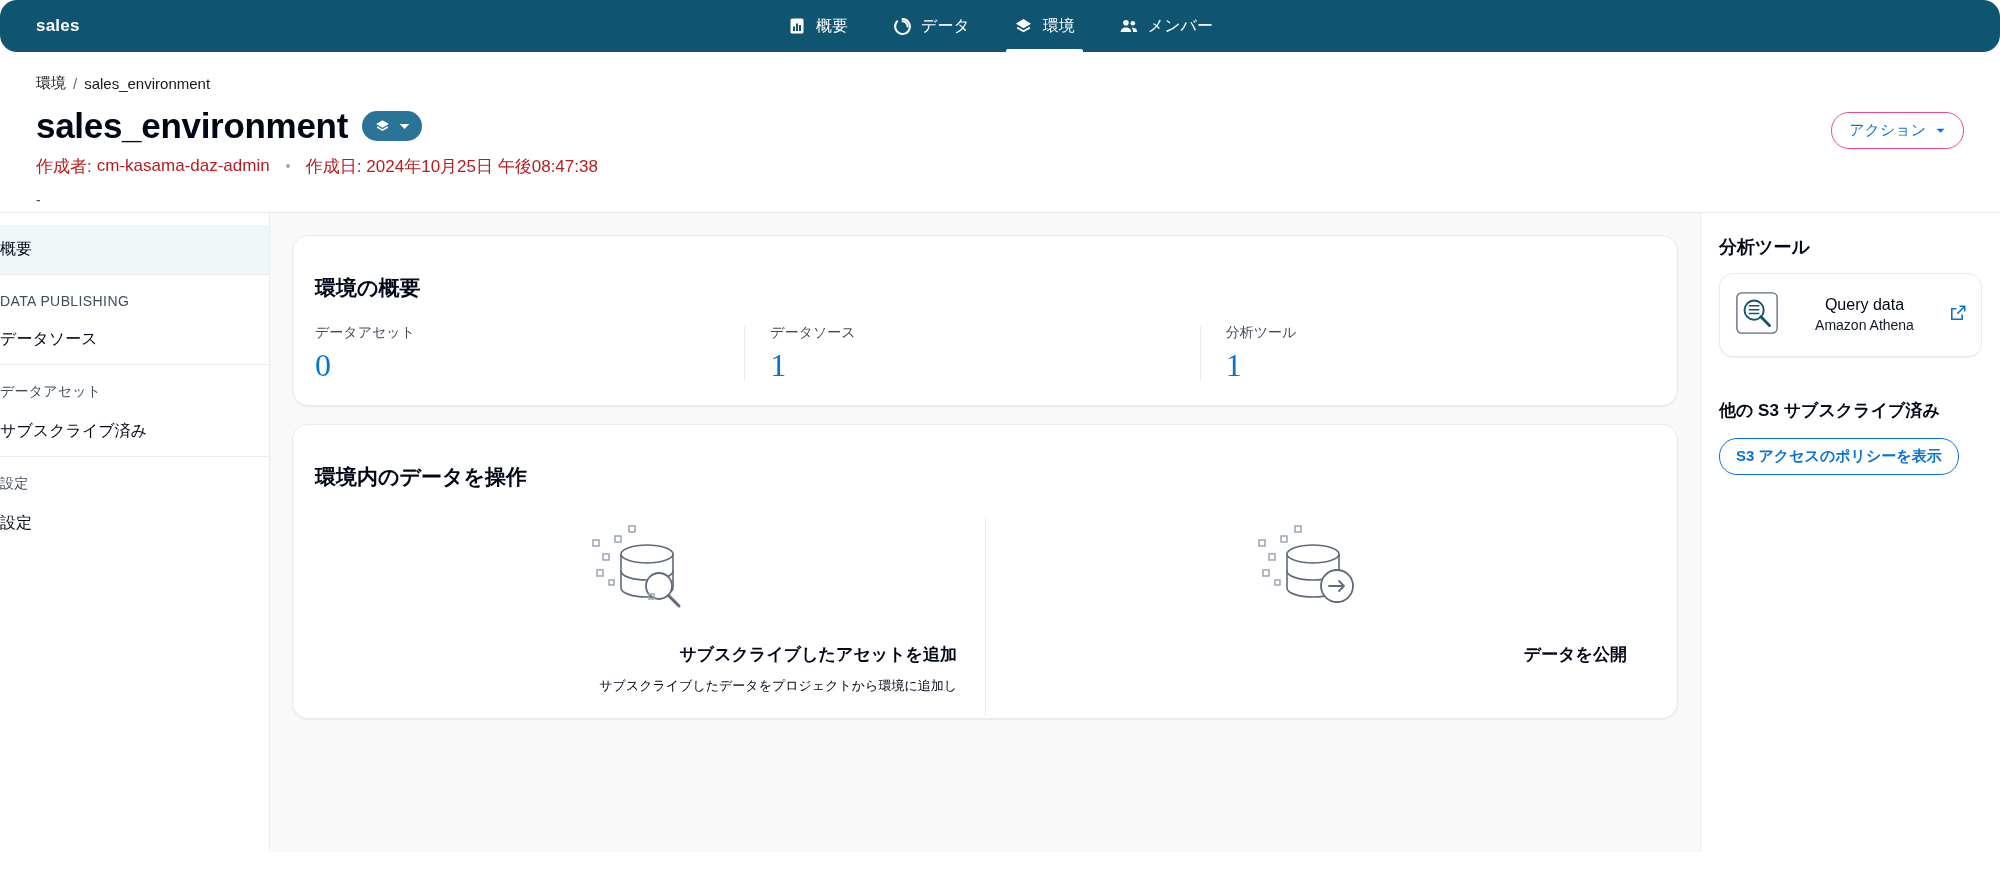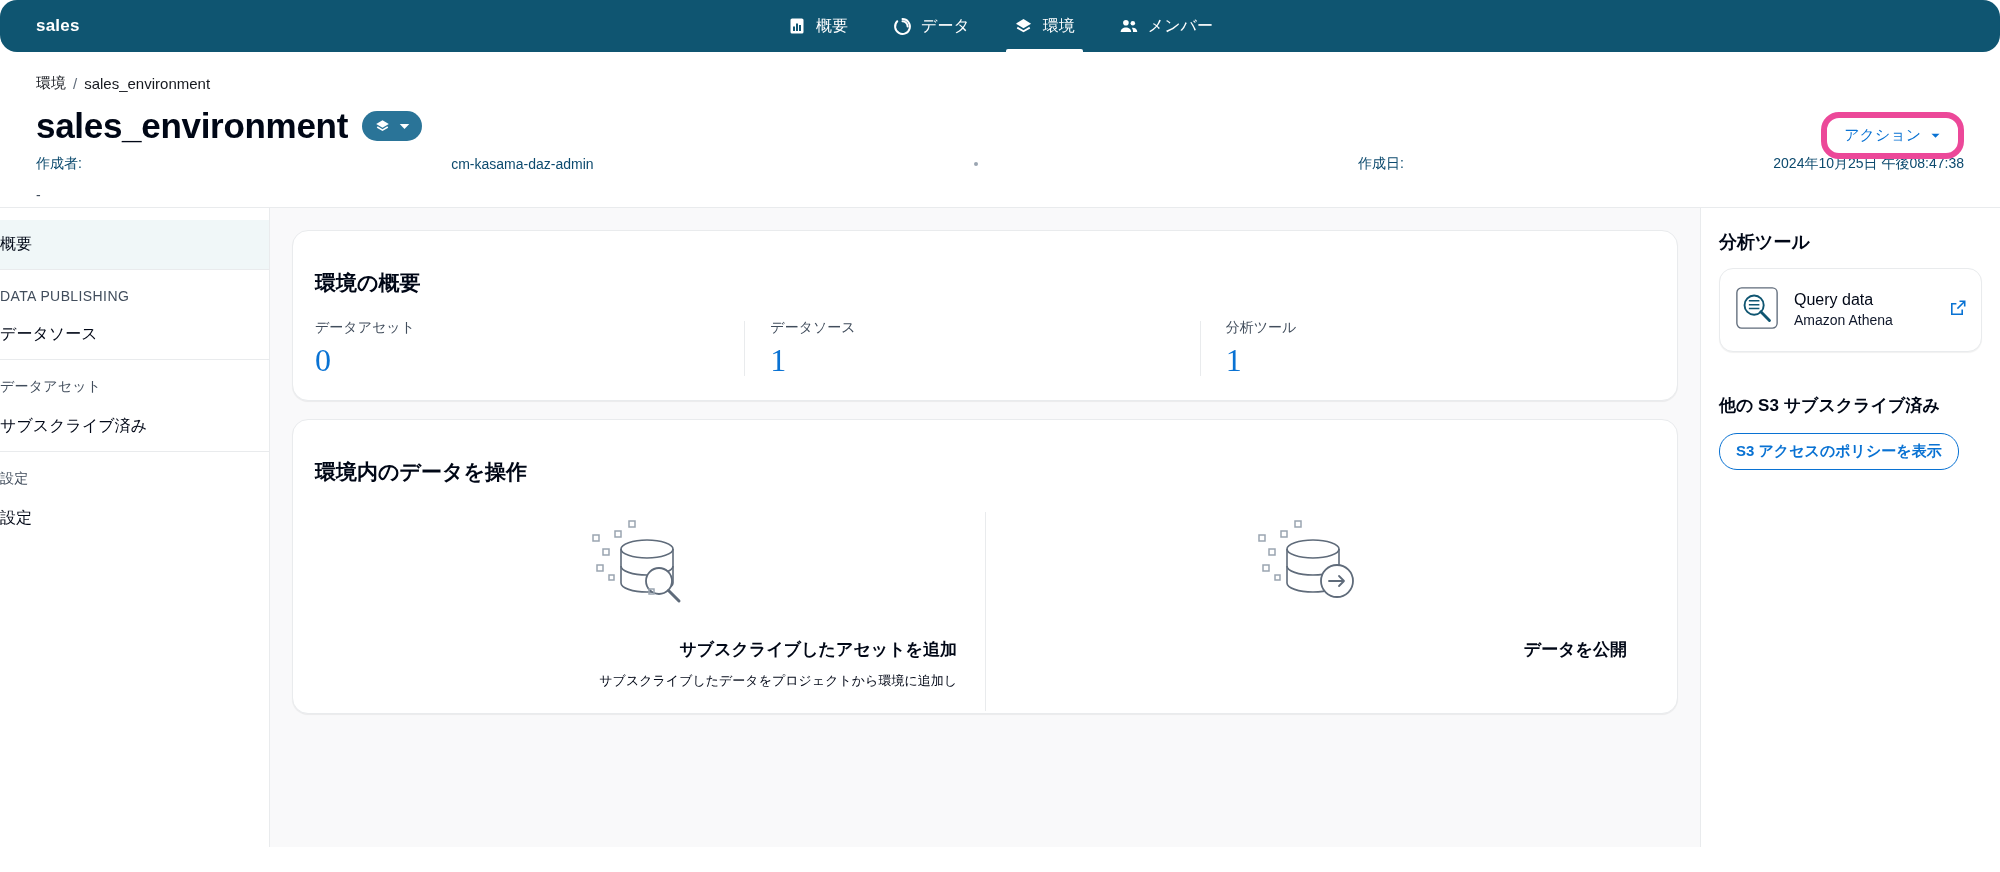--- a/index.html
+++ b/index.html
@@ -93,42 +93,41 @@
     color: #ffffff;
     border-radius: 20px;
     padding: 6px 11px 6px 12px;
     cursor: pointer;
     height: 30px;
   }
   .env-pill svg { display: block; }
 
   .meta {
     margin-top: 9px;
-    font-size: 14px;
-    color: #0c4a6e;
+    font-size: 17px;
+    color: #b91c1c;
     display: flex;
     align-items: center;
     gap: 12px;
     white-space: nowrap;
-    justify-content: space-between;
   }
   .meta .dot {
     width: 4px; height: 4px; border-radius: 50%;
     background: #9aa5b1; display: inline-block;
     margin: 0 4px;
   }
   .desc {
     margin-top: 14px;
     font-size: 14px;
     color: #414d5c;
     min-height: 20px;
   }
 
   .actions-btn {
-    border: 6px solid #ec4899;
+    border: 1px solid #ec4899;
     color: #0972d3;
     background: #ffffff;
     border-radius: 18px;
     font-size: 15px;
     padding: 8px 17px;
     display: inline-flex;
     align-items: center;
     gap: 9px;
     cursor: pointer;
     font-family: inherit;
@@ -240,20 +239,21 @@
   .tool-card {
     border: 1px solid #e9ebed;
     border-radius: 14px;
     box-shadow: 0 1px 1px rgba(0,7,22,.06);
     padding: 16px 14px;
     display: flex;
     align-items: center;
     gap: 14px;
     cursor: pointer;
     background: #fff;
+    text-align: center;
   }
   .tool-text { flex: 1 1 auto; }
   .tool-name { font-size: 16px; color: #000716; }
   .tool-sub { font-size: 14px; color: #0f172a; margin-top: 3px; }
 
   .rail-sec { margin-top: 42px; }
   .rail-h2 { font-size: 17px; font-weight: 700; color: #000716; }
   .rail-p { font-size: 14px; color: #414d5c; line-height: 1.55; margin-top: 10px; }
   .rail-btn {
     margin-top: 16px;

